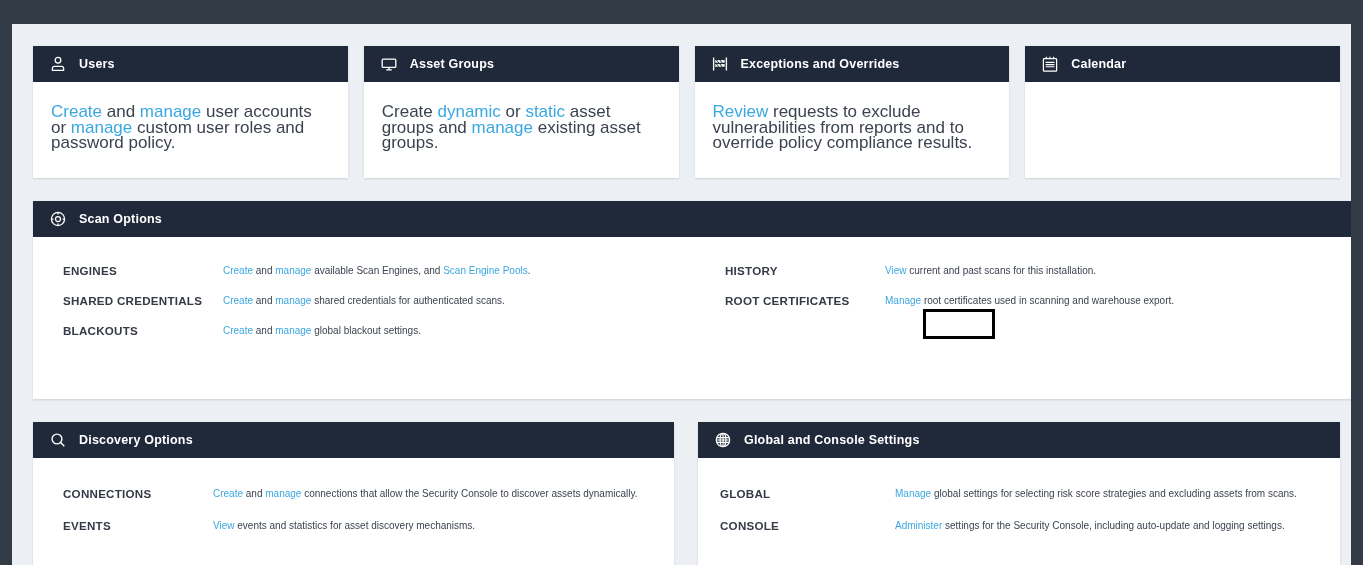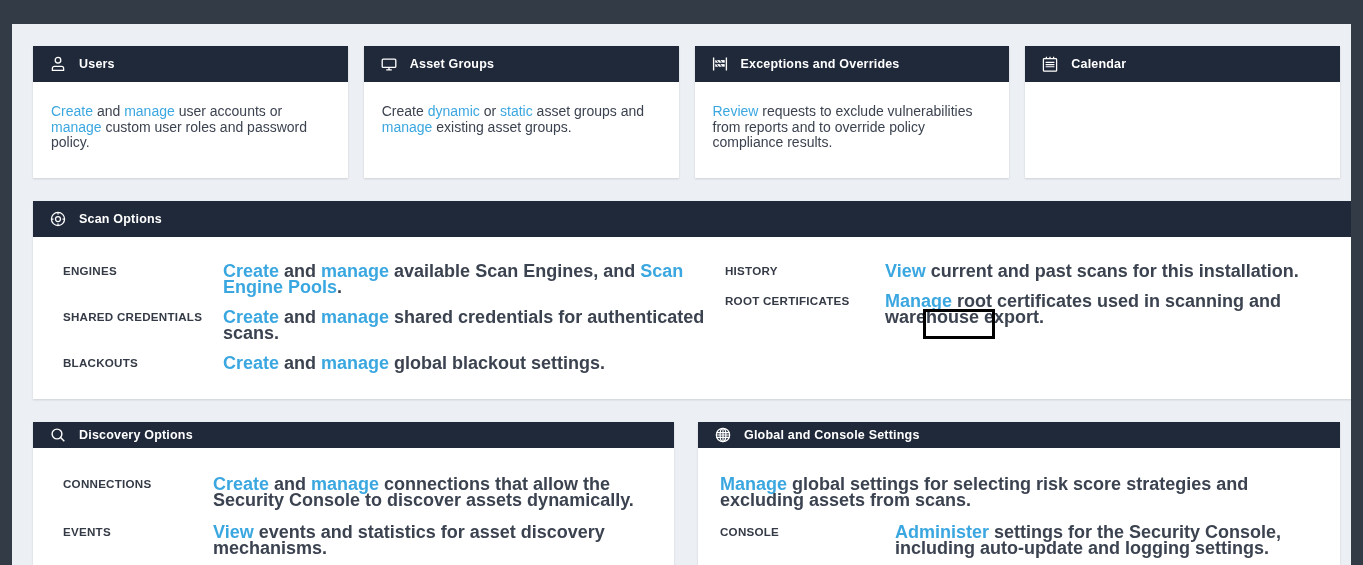--- a/index.html
+++ b/index.html
@@ -47,21 +47,21 @@
   #top-row {
     position:absolute;
     left:21px; top:22px;
     width:1307px; height:132px;
     display:flex;
     gap:16px;
   }
   #top-row .card { flex:1 1 0; display:flex; flex-direction:column; }
   .blurb {
     padding:22px 18px 0 18px;
-    font-size:14px;
+    font-size:17px;
     line-height:15.5px;
     color:#3c4350;
   }
   a.lnk { color:#3ba7e0; text-decoration:none; }
 
   
   #scan-panel {
     position:absolute;
     left:21px; top:177px;
     width:1336px; height:198px;
@@ -79,25 +79,24 @@
   .opt-label {
     font-size:11.6px;
     font-weight:bold;
     color:#343a46;
     letter-spacing:.25px;
     flex:0 0 160px;
     padding-top:1px;
     white-space:nowrap;
   }
   .opt-desc {
-    font-size:18px;
+    font-size:10px;
     line-height:16px;
     color:#3c4350;
     flex:1 1 auto;
-    font-weight:bold;
   }
 
   #bottom-row {
     position:absolute;
     left:21px; top:398px;
     width:1307px; height:150px;
     display:flex;
     gap:24px;
   }
   #bottom-row .card { display:flex; flex-direction:column; }
@@ -252,20 +251,21 @@
             <svg viewBox="0 0 18 18" fill="none" stroke="#ffffff" stroke-width="1.2">
               <circle cx="9" cy="9" r="6.7"></circle>
               <ellipse cx="9" cy="9" rx="2.9" ry="6.7"></ellipse>
               <path d="M2.6 6.6h12.8M2.3 9h13.4M2.6 11.4h12.8M9 2.3v13.4"></path>
             </svg>
           </span>
           <span class="title">Global and Console Settings</span>
         </div>
         <div class="panel-body">
           <div class="opt-row">
+            <div class="opt-label">GLOBAL</div>
             <div class="opt-desc"><a class="lnk" href="#">Manage</a><span> global settings for selecting risk score strategies and excluding assets from scans.</span></div>
           </div>
           <div class="opt-row">
             <div class="opt-label">CONSOLE</div>
             <div class="opt-desc"><a class="lnk" href="#">Administer</a><span> settings for the Security Console, including auto-update and logging settings.</span></div>
           </div>
         </div>
       </div>
 
     </div>

